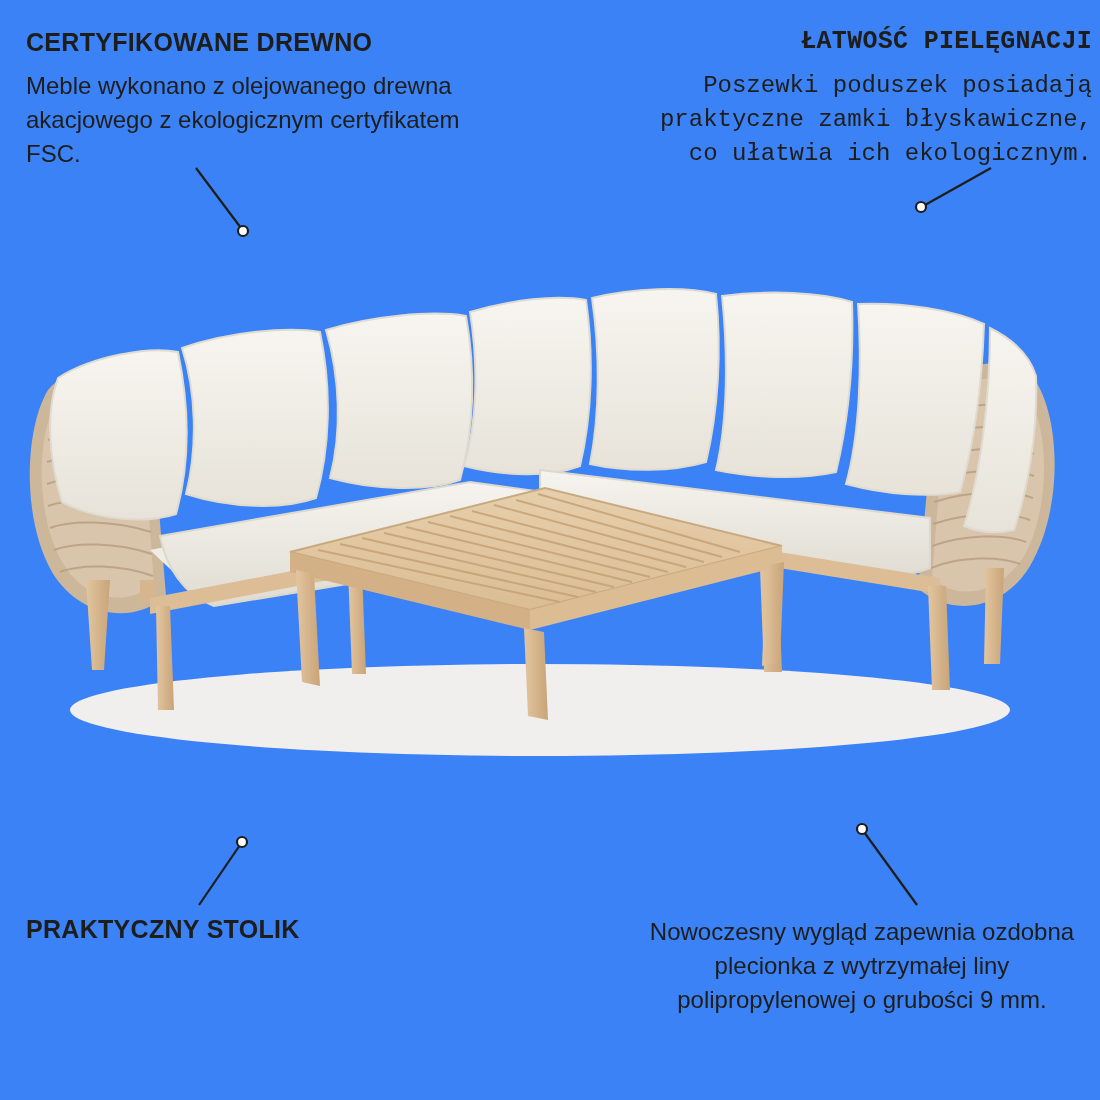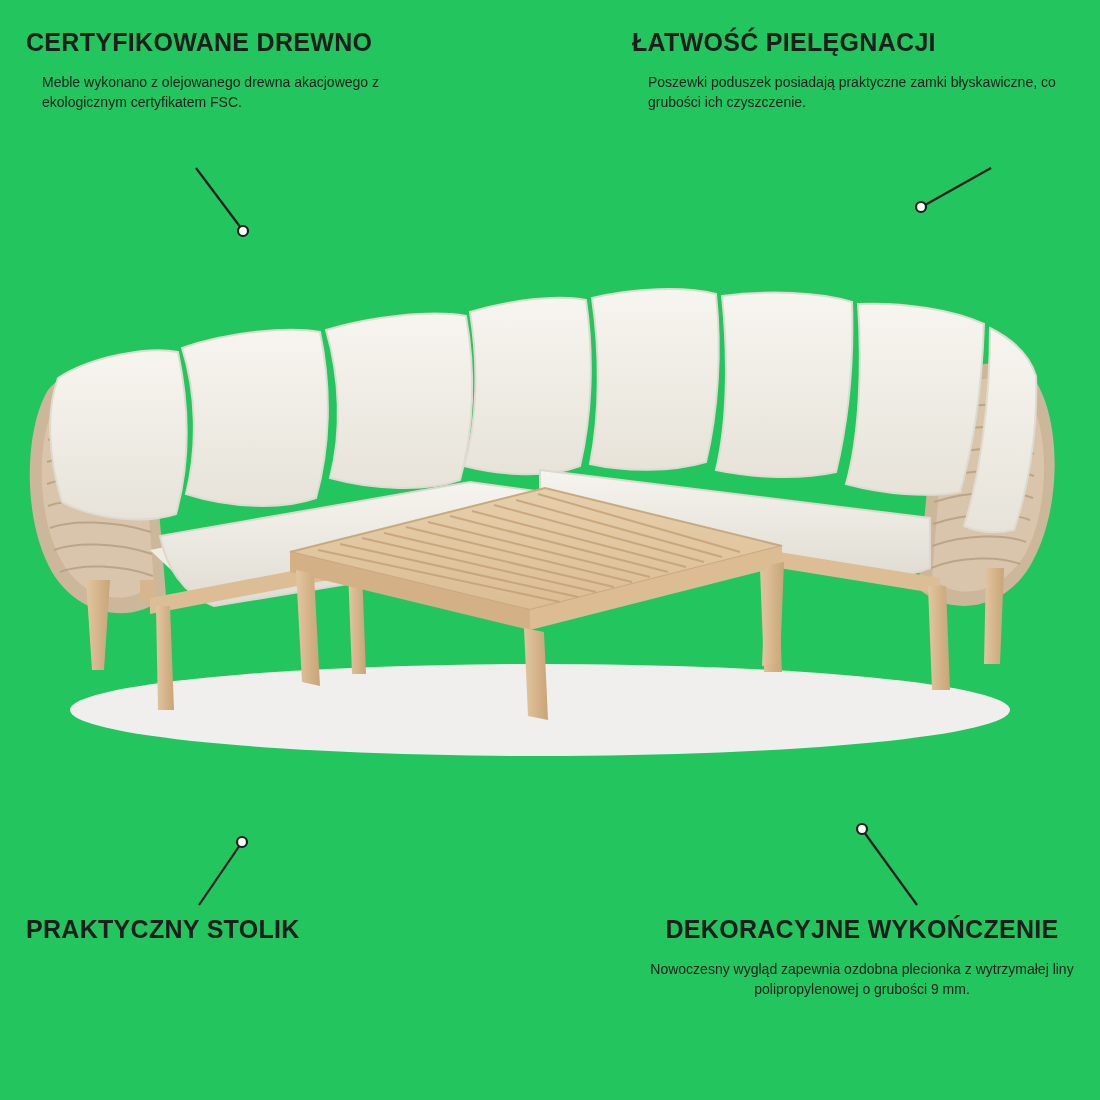--- a/index.html
+++ b/index.html
@@ -4,47 +4,47 @@
 <style>
   html, body {
     margin: 0;
     padding: 0;
     background: #ffffff;
   }
   .page {
     position: relative;
     width: 1100px;
     height: 1100px;
-    background: #22c55e;
+    background: #3b82f6;
     font-family: "Liberation Sans", sans-serif;
     overflow: hidden;
   }
 
   
   .feature {
     position: absolute;
     width: 440px;
   }
   .feature .title {
     font-size: 25px;
     font-weight: bold;
     letter-spacing: 0.3px;
     color: #1d1d1b;
     margin: 0 0 12px 0;
     line-height: 1.15;
   }
   .feature .desc {
-    font-size: 14px;
+    font-size: 24px;
     line-height: 1.42;
     color: #1d1d1b;
-    margin: 16px;
+    margin: 0;
   }
 
   .feature.tl { left: 26px; top: 28px; text-align: left; }
-  .feature.tr { right: 8px; top: 28px; text-align: left; width: 460px; }
+  .feature.tr { right: 8px; top: 28px; text-align: right; width: 460px; font-family: Liberation Mono, monospace; }
   .feature.bl { left: 26px; top: 915px; text-align: left; }
   .feature.br { right: 8px; top: 915px; text-align: center; width: 460px; }
 
   .feature.bl .title, .feature.br .title { margin-bottom: 14px; }
 
   
   .pointers {
     position: absolute;
     left: 0; top: 0;
     width: 1100px;
@@ -201,25 +201,24 @@
     </g>
   </svg>
 
   <div class="feature tl">
     <h2 class="title">CERTYFIKOWANE DREWNO</h2>
     <p class="desc">Meble wykonano z olejowanego drewna akacjowego z ekologicznym certyfikatem FSC.</p>
   </div>
 
   <div class="feature tr">
     <h2 class="title">ŁATWOŚĆ PIELĘGNACJI</h2>
-    <p class="desc">Poszewki poduszek posiadają praktyczne zamki błyskawiczne, co grubości ich czyszczenie.</p>
+    <p class="desc">Poszewki poduszek posiadają praktyczne zamki błyskawiczne, co ułatwia ich ekologicznym.</p>
   </div>
 
   <div class="feature bl">
     <h2 class="title">PRAKTYCZNY STOLIK</h2>
   </div>
 
   <div class="feature br">
-    <h2 class="title">DEKORACYJNE WYKOŃCZENIE</h2>
     <p class="desc">Nowoczesny wygląd zapewnia ozdobna plecionka z wytrzymałej liny polipropylenowej o grubości 9 mm.</p>
   </div>
 
 </div>
 
 </body></html>

